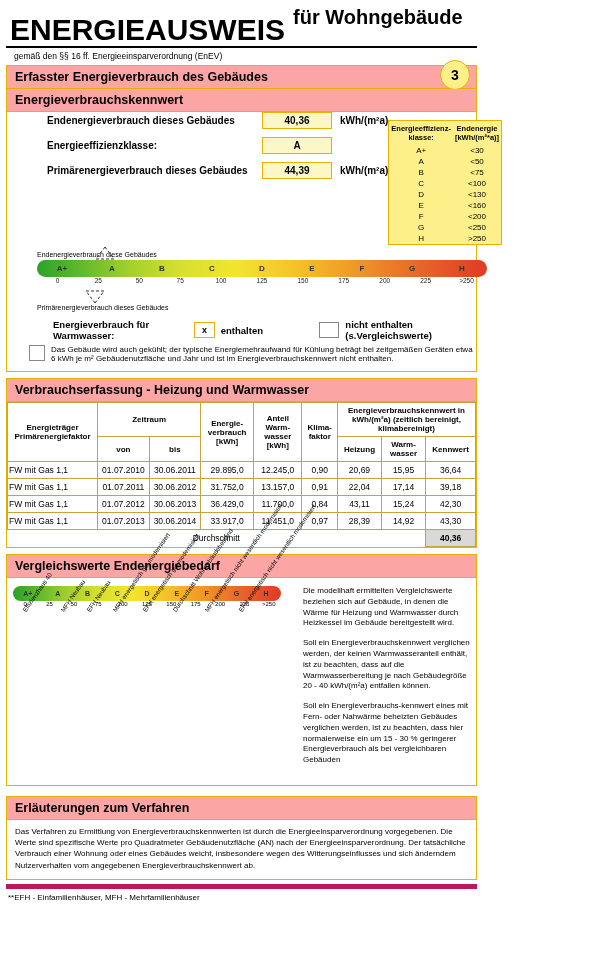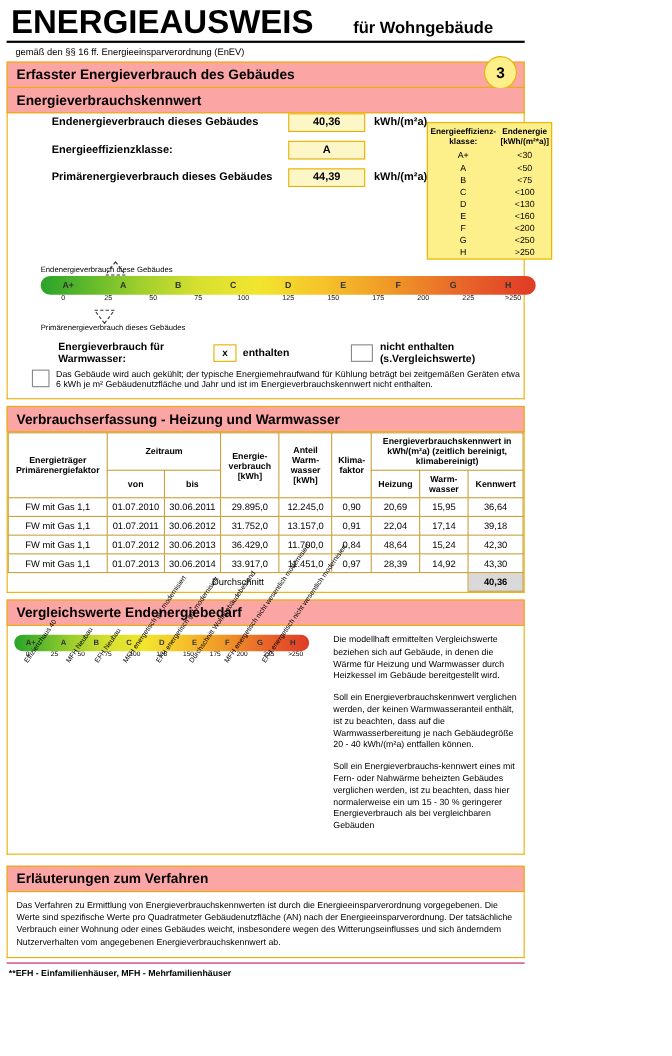--- a/index.html
+++ b/index.html
@@ -20,21 +20,21 @@
   
   .title-row{
     display:flex;align-items:flex-end;gap:8px;
     border-bottom:2px solid #000;
     padding:2px 2px 1px 4px;
   }
   .title-main{
     font-size:30px;font-weight:bold;letter-spacing:0px;line-height:1;
   }
   .title-sub{
-    font-size:15px;font-weight:bold;padding-bottom:2px;margin-left:28px;
+    font-size:20px;font-weight:bold;padding-bottom:16px;
   }
   .title-law{
     font-size:8.5px;font-weight:normal;padding:3px 0 4px 8px;
   }
   
   .bar{
     background:#fca5a5;
     border:1.5px solid #e8b000;
     font-weight:bold;
     font-size:12.5px;
@@ -105,21 +105,21 @@
     width:14px;height:14px;border:1px solid #888;background:#fff;margin-right:6px;flex:none;
   }
   
   table.data{
     border-collapse:collapse;width:100%;font-size:8.5px;
   }
   table.data th,table.data td{
     border:1px solid #caa23c;padding:3px 4px;text-align:center;
   }
   table.data th{font-weight:bold;font-size:8px;}
-  table.data td.left{text-align:left;padding-left:15px;}
+  table.data td.left{text-align:left;padding-left:1px;}
   .avg-row td{border:1px solid #caa23c;margin-left:40px;}
   .avg-label{text-align:right;font-size:8.5px;padding-right:6px;}
   .avg-val{background:#d9d9d9;font-weight:bold;}
   
   .cmp-wrap{display:flex;padding:8px 6px 10px 6px;gap:10px;}
   .cmp-left{width:280px;}
   .cmp-right{flex:1;font-size:8px;line-height:1.35;}
   .cmp-right p{margin:0 0 9px 0;}
   .cmp-bar{
     height:15px;width:268px;border-radius:8px;
@@ -132,21 +132,21 @@
   .cmp-ticks span{flex:1;text-align:center;}
   .cmp-labels{position:relative;height:62px;width:280px;margin-top:2px;}
   .cmp-labels div{
     position:absolute;top:0;
     transform:rotate(-55deg);
     transform-origin:left top;
     font-size:6.3px;white-space:nowrap;
   }
   
   .expl{font-size:8px;line-height:1.4;padding:6px 8px 8px 8px;}
-  .footnote{font-size:8px;font-weight:bold;padding:4px 2px 0 2px;border-top:1px solid #be185d;margin-top:4px;}
+  .footnote{font-size:8px;font-weight:normal;padding:4px 2px 0 2px;border-top:5px solid #be185d;margin-top:4px;}
   .spacer6{height:6px;}
   .spacer10{height:10px;}
 </style>
 </head>
 <body>
 
 <div class="page">
 
   <div class="title-row">
     <div class="title-main">ENERGIEAUSWEIS</div>
@@ -331,21 +331,21 @@
         <td>17,14</td>
         <td>39,18</td>
       </tr>
       <tr>
         <td class="left">FW mit Gas 1,1</td>
         <td>01.07.2012</td>
         <td>30.06.2013</td>
         <td>36.429,0</td>
         <td>11.700,0</td>
         <td>0,84</td>
-        <td>48,64</td>
+        <td>43,11</td>
         <td>15,24</td>
         <td>42,30</td>
       </tr>
       <tr>
         <td class="left">FW mit Gas 1,1</td>
         <td>01.07.2013</td>
         <td>30.06.2014</td>
         <td>33.917,0</td>
         <td>11.451,0</td>
         <td>0,97</td>

